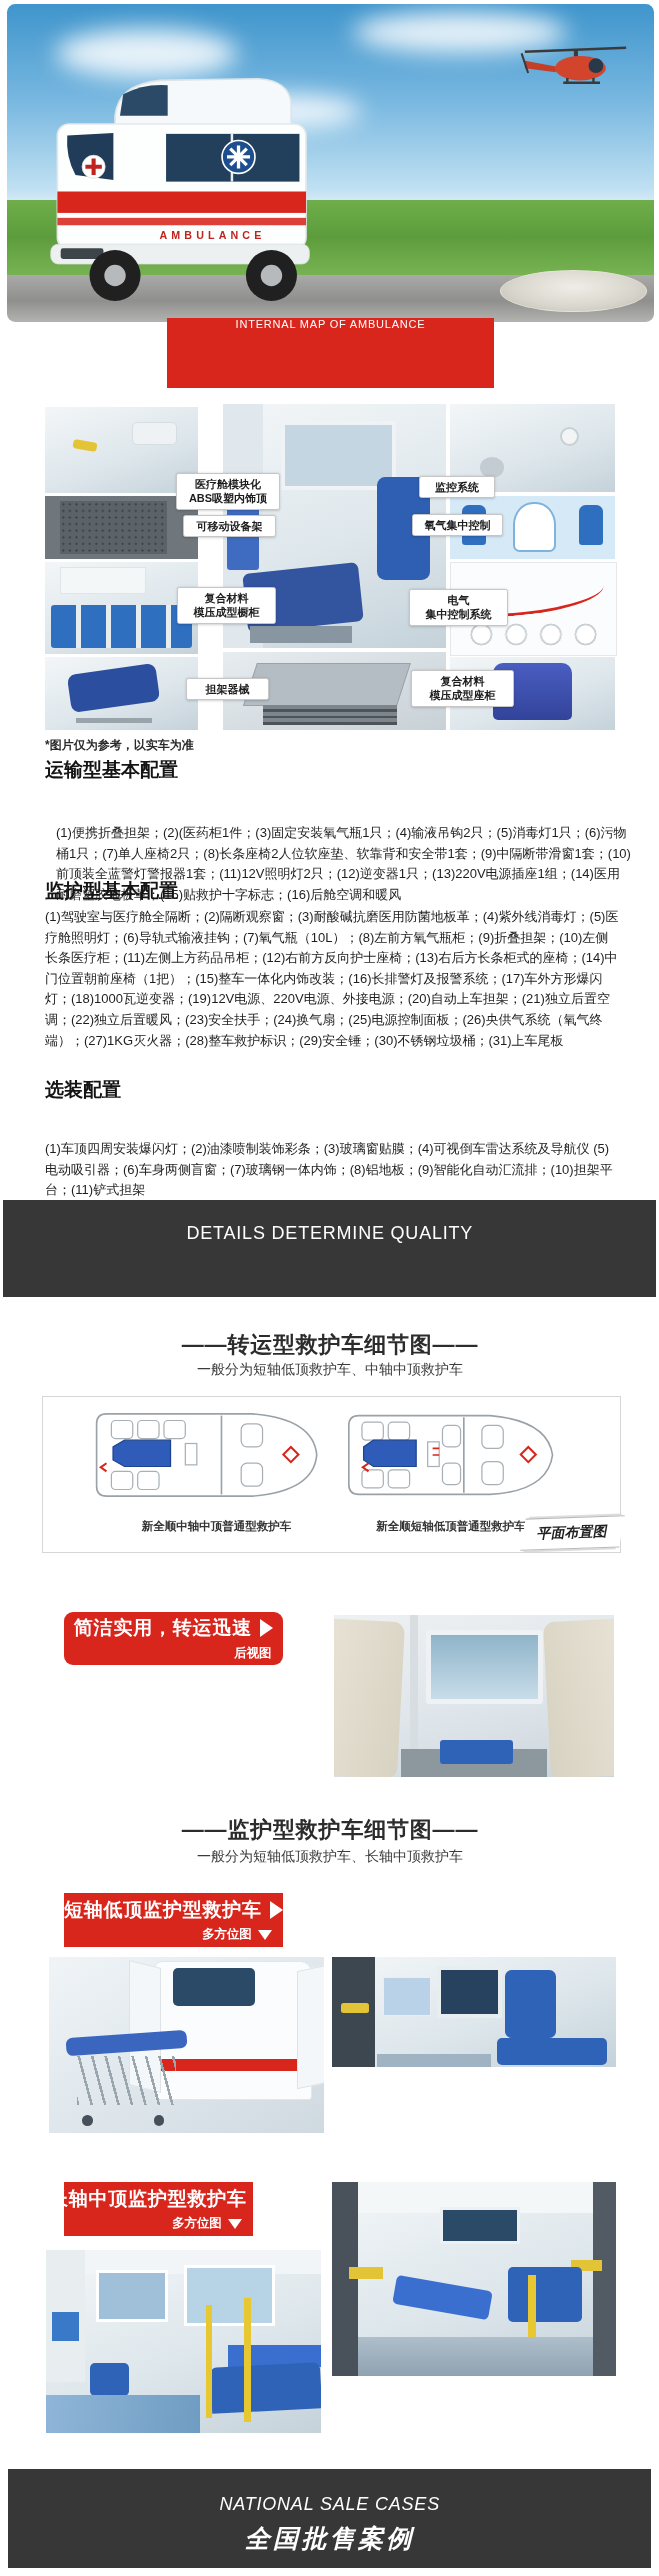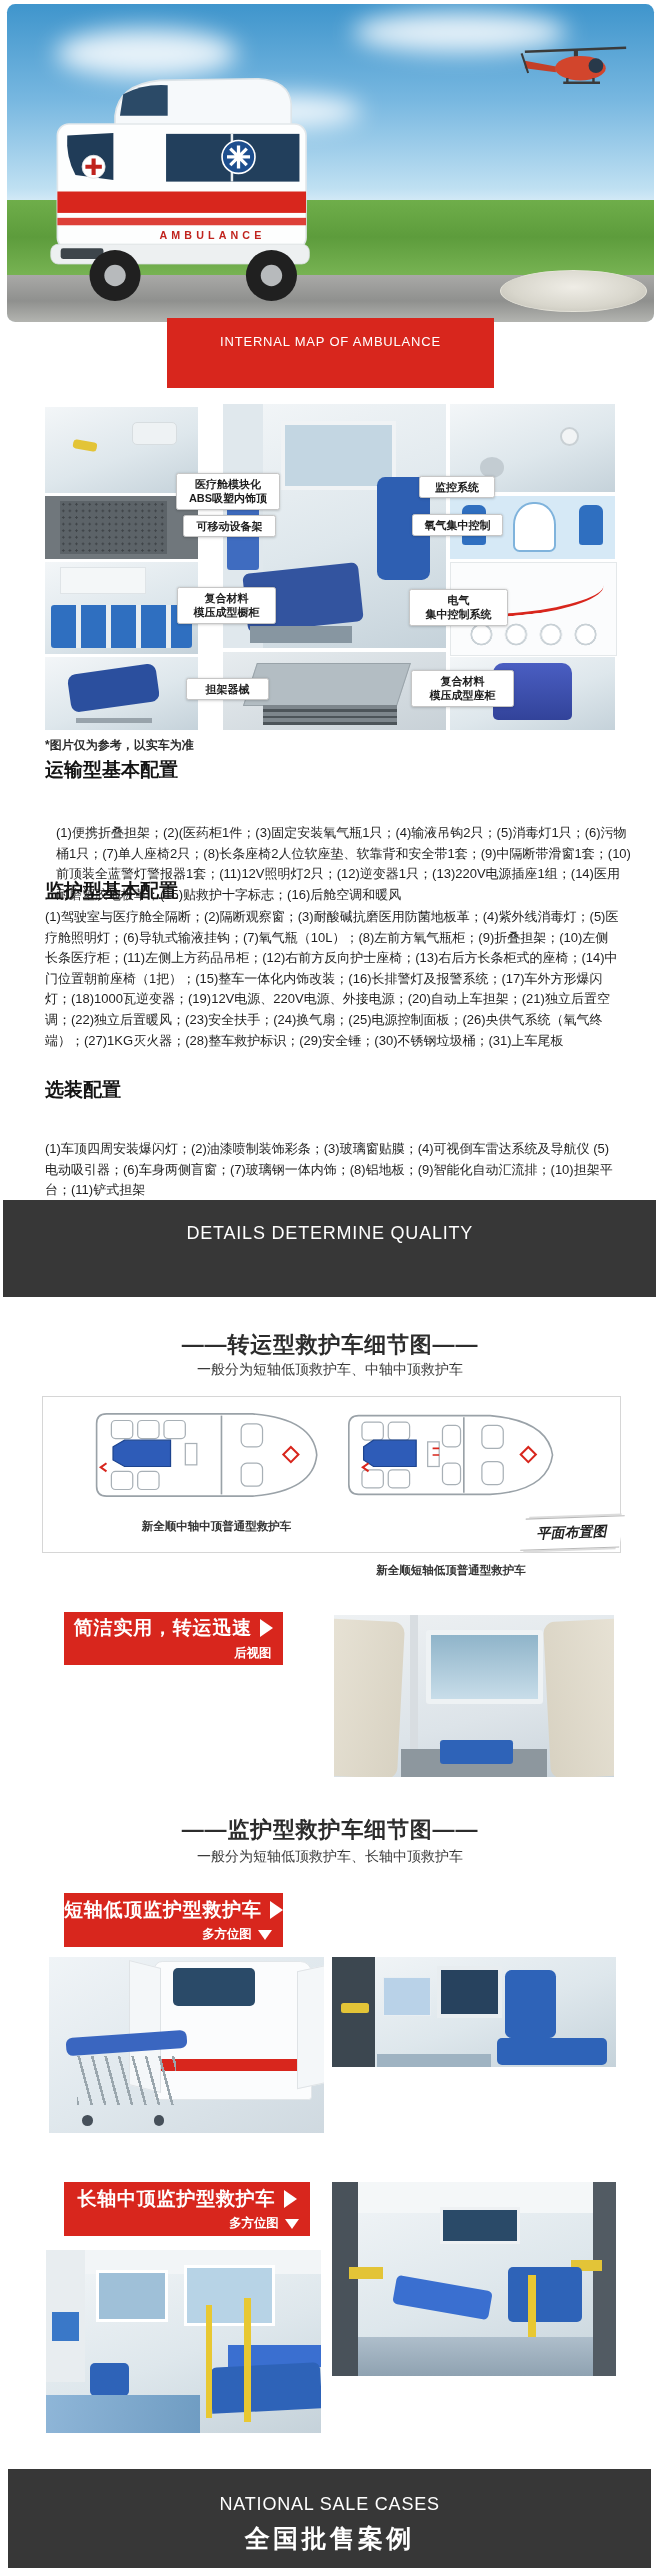--- a/index.html
+++ b/index.html
@@ -24,21 +24,21 @@
   #slogan-box{position:absolute;left:381px;top:155px;width:244px;height:125px;border-radius:3.3px;
               background:rgba(255,255,255,.74);display:flex;flex-direction:column;
               align-items:center;justify-content:center;gap:11.5px;}
   .slogan{font-size:28px;font-weight:bold;color:#3e4041;letter-spacing:1.6px;white-space:nowrap;}
   #ambulance-svg{position:absolute;left:29px;top:64px;width:326px;height:247px;}
   #heli-svg{position:absolute;left:511px;top:38px;width:115px;height:49px;}
 
   
   #banner-internal{left:167px;top:318px;width:327px;height:70px;background:#d8261d;
                    text-align:center;color:#fff;}
-  #banner-internal .en{margin-top:16px;font-size:13px;letter-spacing:0.8px;}
+  #banner-internal .en{margin-top:0;font-size:11px;letter-spacing:0.8px;}
   #banner-internal .zh{margin-top:5px;font-size:24px;font-weight:bold;letter-spacing:2.5px;}
 
   
   .photo{position:absolute;overflow:hidden;
          background:linear-gradient(160deg,#f3f6f8 0%,#dee7ec 55%,#c5d2da 100%);}
   .shape{position:absolute;}
   .callout{position:absolute;background:#fff;border:0.8px solid #c6c6c6;border-radius:2.5px;
            padding:2.5px 5px;font-size:11px;font-weight:bold;color:#1d1d1d;text-align:center;
            white-space:pre-line;line-height:1.35;box-shadow:0 0.8px 2.5px rgba(0,0,0,.18);z-index:5;}
   #note{left:45px;top:737px;font-size:12px;font-weight:bold;color:#2b2b2b;}
@@ -46,21 +46,21 @@
   
   .cfg-title{position:absolute;left:45px;font-size:19px;font-weight:bold;color:#141414;}
   .cfg-body{position:absolute;left:45px;width:576px;font-size:13px;line-height:20.6px;color:#1e1e1e;}
 
   
   .dark-banner{background:#373737;text-align:center;color:#fff;}
   .dark-banner .en{font-size:18px;letter-spacing:0.8px;}
   .dark-banner .zh{margin-top:6.6px;font-size:25px;font-weight:bold;letter-spacing:3.3px;}
   #banner-details{left:3.3px;top:1200px;width:653px;height:97px;padding-top:0;}
   #banner-details .en{margin-top:23px;}
-  #banner-sales{left:8.2px;top:2469px;width:643px;height:99px;}
+  #banner-sales{left:8.2px;top:2469px;width:643px;height:99px;font-style:italic;}
   #banner-sales .en{margin-top:25px;}
 
   
   .sec-heading{position:absolute;left:0;width:660px;text-align:center;font-size:22px;
                font-weight:bold;color:#2c2c2c;letter-spacing:0.8px;}
   .sec-subheading{position:absolute;left:0;width:660px;text-align:center;font-size:14px;
                   color:#3b3b3b;}
 
   
   #planbox{left:42px;top:1396px;width:577px;height:155px;border:0.8px solid #d6d6d6;background:#fff;}
@@ -75,23 +75,23 @@
   .sec-banner{background:#d8261d;color:#fff;box-sizing:border-box;display:flex;
               flex-direction:column;justify-content:center;padding:5px 11.5px;}
   .sec-banner .row1{display:flex;align-items:center;justify-content:center;gap:8.2px;
                     font-size:19px;font-weight:bold;letter-spacing:0.8px;white-space:nowrap;}
   .sec-banner .row2{display:flex;align-items:center;justify-content:flex-end;gap:5.8px;
                     font-size:12.4px;font-weight:bold;margin-top:3.3px;}
   .tri-right{width:0;height:0;border-top:9px solid transparent;border-bottom:9px solid transparent;
              border-left:13px solid #fff;}
   .tri-down{width:0;height:0;border-left:7.4px solid transparent;border-right:7.4px solid transparent;
             border-top:10px solid #fff;}
-  #banner-jianjie{left:64px;top:1612px;width:219px;height:53px;}
+  #banner-jianjie{left:64px;top:1612px;width:219px;height:53px;border-radius:9px;}
   #banner-short{left:64px;top:1893px;width:219px;height:54px;}
-  #banner-long{left:64px;top:2182px;width:246px;height:54px;}
+  #banner-long{left:64px;top:2182px;width:189px;height:54px;}
 </style>
 </head>
 <body>
 
 <div id="page">
 
   <div id="hero" class="abs">
     <div class="cloud" id="cl1"></div>
     <div class="cloud" id="cl2"></div>
     <div class="cloud" id="cl3"></div>
@@ -241,21 +241,21 @@
       <rect x="106" y="40" width="14" height="30" fill="#fff" stroke="#a8b0b6" stroke-width="1.5"></rect>
       <rect x="124" y="20" width="22" height="26" rx="6" fill="#fff" stroke="#a8b0b6" stroke-width="1.5"></rect>
       <rect x="124" y="66" width="22" height="26" rx="6" fill="#fff" stroke="#a8b0b6" stroke-width="1.5"></rect>
       <rect x="172" y="20" width="26" height="28" rx="7" fill="#fff" stroke="#a8b0b6" stroke-width="1.5"></rect>
       <rect x="172" y="64" width="26" height="28" rx="7" fill="#fff" stroke="#a8b0b6" stroke-width="1.5"></rect>
       <rect x="222" y="49" width="13" height="13" fill="none" stroke="#d8261d" stroke-width="2.5" transform="rotate(45 228.5 55.5)"></rect>
       <path d="M34,66 l-7,5 7,5" stroke="#d8261d" stroke-width="2.5" fill="none"></path>
       <path d="M112,48 l8,0 m-8,8 l8,0" stroke="#d8261d" stroke-width="2"></path>
     </svg>
     <div class="plan-caption" style="left:58px;top:122px;width:231px;">新全顺中轴中顶普通型救护车</div>
-    <div class="plan-caption" style="left:305px;top:122px;width:206px;margin-top:44px;">新全顺短轴低顶普通型救护车</div>
+    <div class="plan-caption" style="left:305px;top:122px;width:206px;">新全顺短轴低顶普通型救护车</div>
     <div id="plan-badge">平面布置图</div>
   </div>
 
   <div id="banner-jianjie" class="abs sec-banner">
     <div class="row1">
       <span>简洁实用，转运迅速</span>
       <span class="tri-right"></span>
     </div>
     <div class="row2">
       <span>后视图</span>

